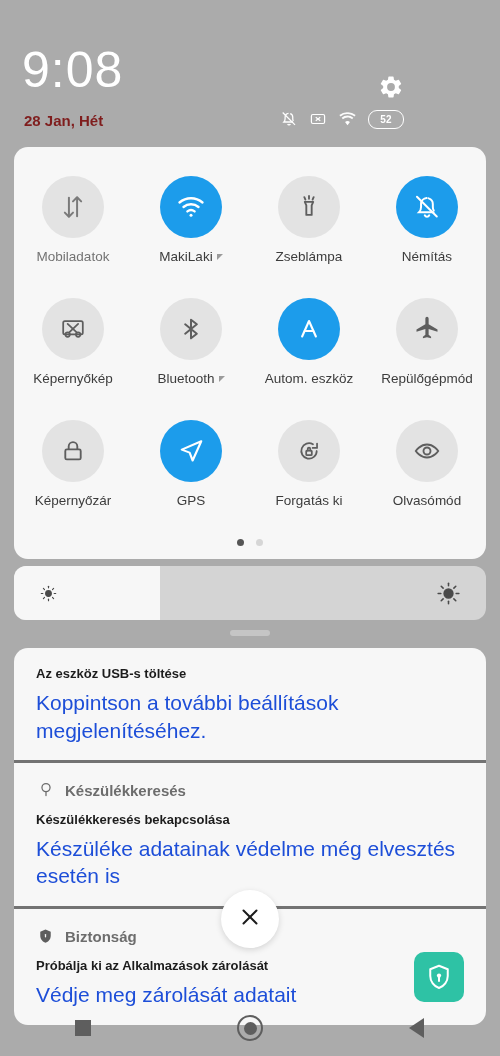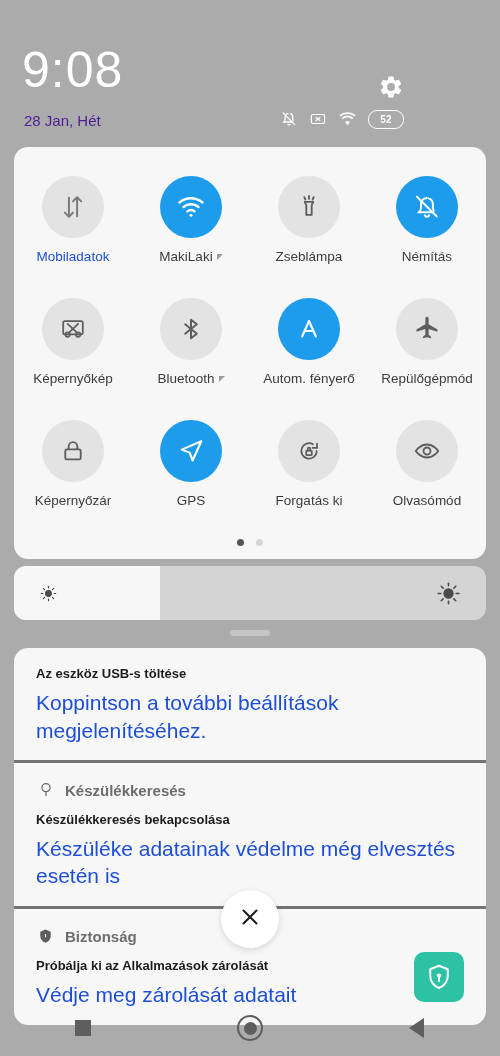--- a/index.html
+++ b/index.html
@@ -28,22 +28,22 @@
     font-size: 50px;
     font-weight: 300;
     color: #ffffff;
     letter-spacing: 1px;
     line-height: 1;
   }
   .date {
     position: absolute;
     left: 24px; top: 112px;
     font-size: 15px;
-    color: #4c1d95;
-    font-weight: 400;
+    color: #7f1d1d;
+    font-weight: 700;
   }
   .settings-gear {
     position: absolute;
     right: 18px; top: 74px;
     width: 26px; height: 26px;
     cursor: pointer;
   }
   .status-icons {
     position: absolute;
     right: 18px; top: 110px;
@@ -109,21 +109,21 @@
     align-items: center;
     justify-content: center;
     gap: 4px;
     width: 118px;
   }
   .qs-label {
     font-size: 13.5px;
     color: #3c3c3c;
     white-space: nowrap;
   }
-  .qs-label.disabled { color: #1d4ed8; }
+  .qs-label.disabled { color: #737373; }
   .qs-caret {
     width: 0; height: 0;
     border-left: 6px solid transparent;
     border-bottom: 6px solid #9b9b9b;
     transform: rotate(180deg);
   }
   .qs-dots {
     position: absolute;
     left: 0; bottom: 13px;
     width: 472px;
@@ -421,21 +421,21 @@
       </div>
 
       <div class="qs-tile">
         <div class="qs-circle active">
           <svg viewBox="0 0 24 24" width="30" height="30" fill="none" stroke="#ffffff" stroke-width="1.7" stroke-linecap="round" stroke-linejoin="round">
             <path d="M6.5 18L12 5.6 17.5 18"></path>
             <line x1="8.6" y1="13.6" x2="15.4" y2="13.6"></line>
           </svg>
         </div>
         <div class="qs-label-wrap">
-          <span class="qs-label">Autom. fényerő</span>
+          <span class="qs-label">Autom. eszköz</span>
         </div>
       </div>
 
       <div class="qs-tile">
         <div class="qs-circle">
           <svg viewBox="0 0 24 24" width="28" height="28" fill="#5e5e5e">
             <path d="M21 14.4v-1.9l-7.6-4.6V3.1c0-.9-.6-1.6-1.4-1.6s-1.4.7-1.4 1.6v4.8L3 12.5v1.9l7.6-2.3v4.9l-2.1 1.6v1.4l3.5-1 3.5 1v-1.4l-2.1-1.6v-4.9L21 14.4z"></path>
           </svg>
         </div>
         <div class="qs-label-wrap">

